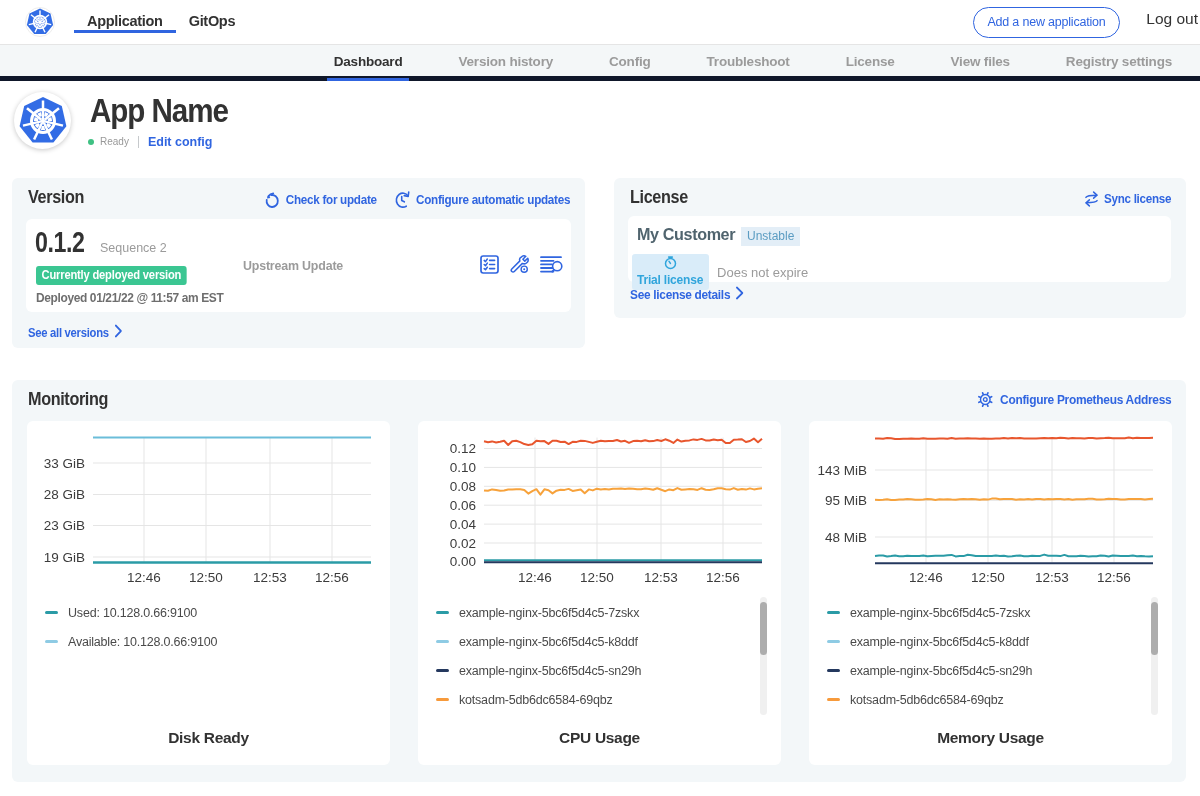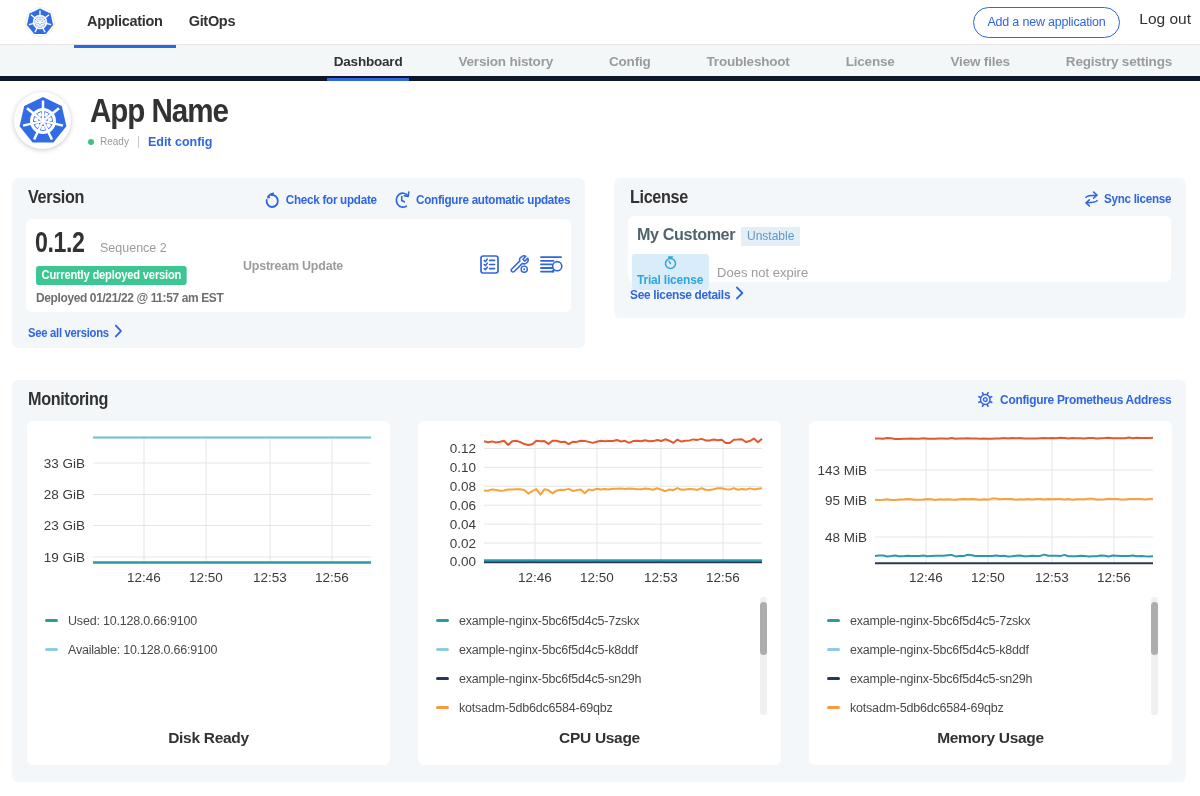--- a/index.html
+++ b/index.html
@@ -1,23 +1,23 @@
 <!DOCTYPE html>
 <html><head>
 <meta charset="utf-8">
 <style>
 * { margin:0; padding:0; box-sizing:border-box; }
 body { width:1200px; height:796px; background:#fff; font-family:"Liberation Sans",sans-serif; overflow:hidden; position:relative; }
 .topnav { height:45px; border-bottom:1px solid #e5e5e5; position:relative; background:#fff; }
 .k8slogo-sm { position:absolute; left:25px; top:7px; width:30px; height:30px; border-radius:50%; border:1px solid #ededed; background:#fff; display:flex; align-items:center; justify-content:center; }
 .tabs { position:absolute; left:74px; top:0; height:45px; display:flex; }
-.tab { padding:0 13px; height:48px; line-height:43px; font-size:14.5px; font-weight:700; color:#323232; letter-spacing:-0.3px; }
+.tab { padding:0 13px; height:33px; line-height:43px; font-size:14.5px; font-weight:700; color:#323232; letter-spacing:-0.3px; }
 .tab.active { border-bottom:3px solid #3065e0; }
 .addapp { position:absolute; left:973px; top:7px; width:147px; height:31px; text-align:center; line-height:29px; border:1px solid #3065e0; border-radius:16px; color:#3065e0; font-size:12.5px; font-weight:400; background:#fff; letter-spacing:-0.2px; }
-.logout { position:absolute; right:9px; top:10px; font-size:15.5px; color:#323232; }
+.logout { position:absolute; right:2px; top:10px; font-size:15.5px; color:#323232; }
 .subnav { height:36px; background:#f4f7f8; border-bottom:5px solid #0f172a; display:flex; justify-content:flex-end; padding-left:10px; }
 .sitem { font-size:13.5px; font-weight:700; color:#9b9b9b; padding:0 7px; margin:0 21px; line-height:34px; height:36px; letter-spacing:-0.2px; }
 .sitem.active { color:#323232; border-bottom:3px solid #3065e0; }
 .apphead { position:relative; height:95px; }
 .biglogo { position:absolute; left:14px; top:11px; width:57px; height:57px; border-radius:50%; background:#fff; box-shadow:0 1px 5px rgba(0,0,0,0.22); display:flex; align-items:center; justify-content:center; }
 .appname { position:absolute; left:90px; top:10px; font-size:34px; font-weight:800; color:#323232; letter-spacing:-1.2px; transform:scaleX(0.87); transform-origin:left; white-space:nowrap; }
 .statusrow { position:absolute; left:88px; top:52px; height:17px; display:flex; align-items:center; }
 .greendot { width:6px; height:6px; border-radius:50%; background:#3fc183; margin-right:6px; }
 .ready { font-size:10px; color:#999; }
 .vdiv { width:1px; height:12px; background:#c6c9cc; margin:0 9px; }
@@ -38,21 +38,21 @@
 .vdeployed { position:absolute; left:10px; top:71px; font-size:13px; color:#6e6e6e; font-weight:700; letter-spacing:-0.4px; transform:scaleX(0.92); transform-origin:left; }
 .vupstream { position:absolute; left:217px; top:39px; font-size:13.5px; font-weight:700; color:#9b9b9b; letter-spacing:-0.2px; transform:scaleX(0.92); transform-origin:left; }
 .vicons { position:absolute; right:8px; top:36px; display:flex; gap:11px; }
 #linner { left:14px; top:38px; width:543px; height:66px; }
 .custname { position:absolute; left:9px; top:9px; font-size:17px; font-weight:700; color:#50646e; letter-spacing:-0.4px; transform:scaleX(0.95); transform-origin:left; }
 .unstable { position:absolute; left:113px; top:11px; background:#e3eef7; color:#5b9cc2; font-size:12px; font-weight:400; padding:2px 6px 3px; border-radius:0; }
 .lrow2 { position:absolute; left:4px; top:38px; display:flex; align-items:center; }
 .trialbadge { background:#d9ecf9; color:#30a5dc; font-size:12px; font-weight:700; padding:2px 6px 3px 5px; border-radius:3px; display:flex; align-items:center; gap:3px; letter-spacing:-0.2px;flex-direction:column; }
 .noexpire { font-size:13px; color:#9b9b9b; margin-left:8px; }
 .chartcard { position:absolute; top:41px; width:363px; height:344px; background:#fff; border-radius:6px; }
-.legend { position:absolute; left:18px; top:185px; }
+.legend { position:absolute; left:18px; top:177px; }
 .lrow { display:flex; align-items:center; height:29px; }
 .ldash { width:13px; height:3px; border-radius:2px; margin-right:10px; }
 .ltext { font-size:12.5px; color:#4a4a4a; letter-spacing:-0.2px; }
 .ctitle { position:absolute; left:0; width:100%; top:308px; text-align:center; font-size:15.5px; font-weight:700; color:#323232; letter-spacing:-0.3px; }
 .scroll { position:absolute; right:14px; top:176px; width:7px; height:118px; background:#f0f0f0; border-radius:4px; }
 .thumb { position:absolute; left:0; top:5px; width:7px; height:53px; background:#adadad; border-radius:4px; }
 </style>
 </head>
 <body>
 <div class="topnav">

